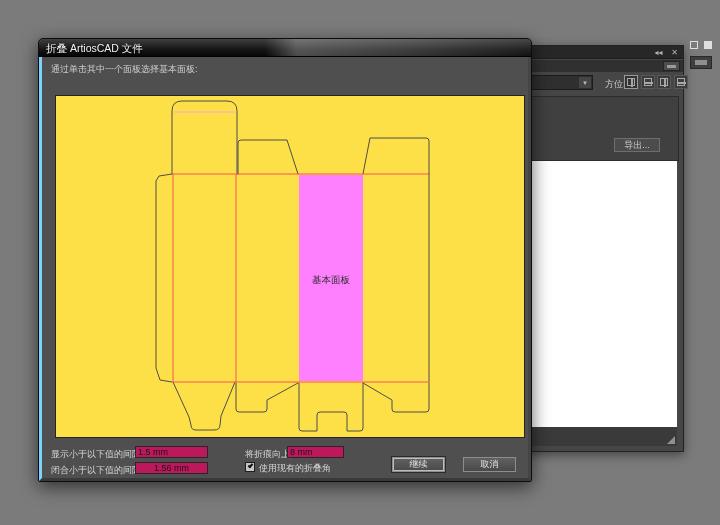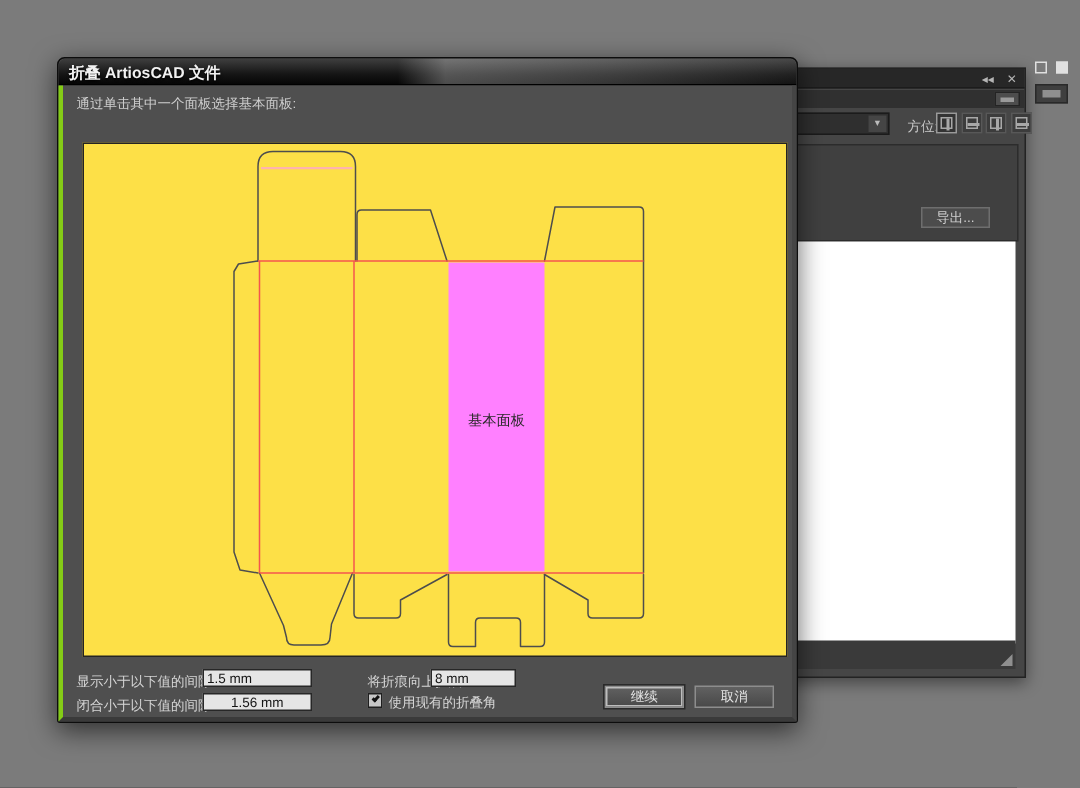--- a/index.html
+++ b/index.html
@@ -64,40 +64,40 @@
 
   
   .dialog { position:absolute; left:38px; top:38px; width:494px; height:444px;
     background:#4f4f4f; border:1px solid #0d0d0d; border-radius:5px 5px 2px 2px;
     box-shadow:0 5px 18px rgba(0,0,0,.6); }
   .dlg-titlebar { position:absolute; left:0; top:0; right:0; height:18px; border-radius:5px 5px 0 0;
     background:linear-gradient(#3f3f3f,#161616 60%,#060606);
     border-bottom:1px solid #000; overflow:hidden; }
   .dlg-titlebar .gloss { position:absolute; left:46%; top:0; right:0; height:100%;
     background:linear-gradient(90deg,rgba(255,255,255,0),rgba(255,255,255,.28) 12%,rgba(255,255,255,.18) 55%,rgba(255,255,255,.05)); }
-  .dlg-title { position:absolute; left:7px; top:3px; color:#f2f2f2; font-size:10.5px; text-shadow:0 1px 2px #000;font-weight:bold; }
+  .dlg-title { position:absolute; left:7px; top:3px; color:#f2f2f2; font-size:10.5px; text-shadow:0 1px 2px #000; }
   .dlg-frame { position:absolute; left:0; top:18px; right:0; bottom:0;
-    border-left:3px solid #84cc16; border-right:3px solid #454545; border-bottom:3px solid #3a3a3a; }
+    border-left:3px solid #7dd3fc; border-right:3px solid #454545; border-bottom:3px solid #3a3a3a; }
   .dlg-instruction { position:absolute; left:9px; top:6px; color:#cfcfcf; font-size:9px; }
 
   .canvas { position:absolute; left:13px; top:38px; width:470px; height:343px;
     background:#fde047; border:1px solid #242424; }
   .canvas svg { position:absolute; inset:0; }
 
   .form-area { position:absolute; left:0; right:0; top:388px; height:32px; }
   .frm-label { position:absolute; color:#d6d6d6; font-size:9px; white-space:nowrap; }
-  .frm-input { position:absolute; height:12px; background:#e5e5e5; border:1px solid #272727;
+  .frm-input { position:absolute; height:12px; background:#be185d; border:1px solid #272727;
     color:#141414; font-size:9px; font-family:"Liberation Sans",sans-serif; padding:0 2px; line-height:10px; }
   .chk-row { position:absolute; left:203px; top:17px; display:flex; gap:4px; }
   .checkbox { width:10px; height:10px; background:#c6c6c6; border:1px solid #1f1f1f; position:relative; }
   .checkbox .mark { position:absolute; left:2px; top:1px; width:5px; height:3px;
     border-left:2px solid #111; border-bottom:2px solid #111; transform:rotate(-48deg); }
   .chk-label { color:#d6d6d6; font-size:9px; }
 
-  .dlg-buttons { position:absolute; right:12px; bottom:6px; display:flex; gap:7px; }
+  .dlg-buttons { position:absolute; right:12px; bottom:6px; display:flex; gap:18px; }
   .dlg-btn { width:53px; height:15px; background:linear-gradient(#616161,#494949);
     border:1px solid #8d8d8d; color:#e3e3e3; font-size:9px; text-align:center; line-height:13px; }
   .dlg-btn.focused { outline:1px solid #2a2a2a; box-shadow:inset 0 0 0 1px #bdbdbd; }
 </style>
 </head>
 <body>
 
 <div id="stage">
 
   <div class="app-window">

